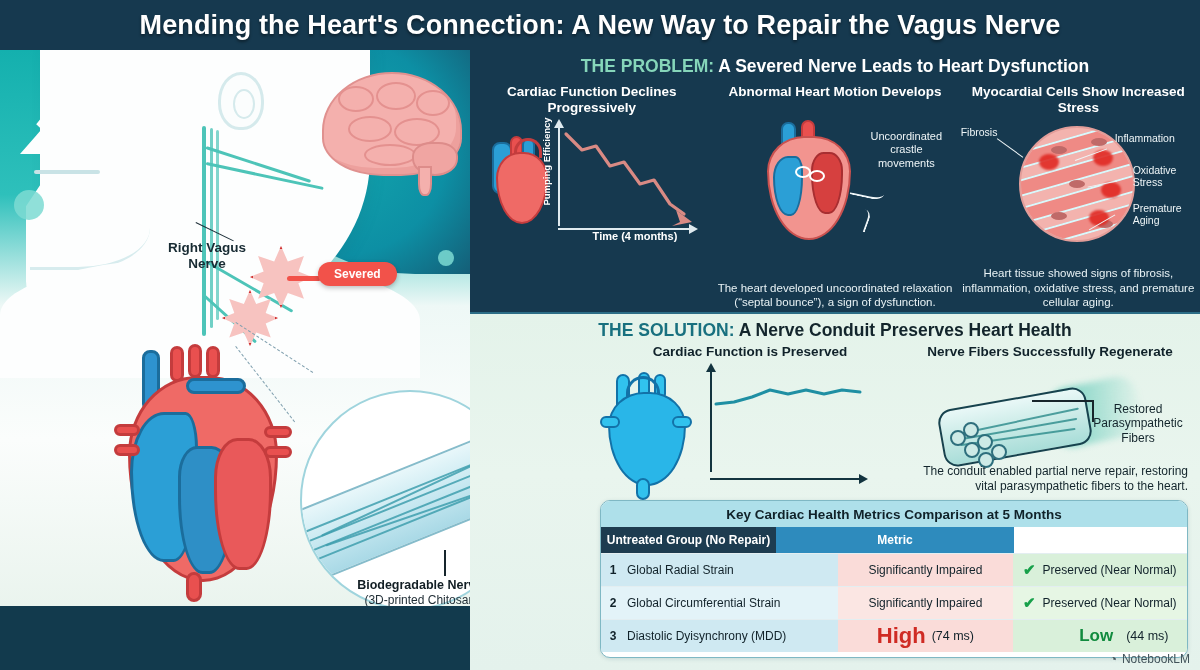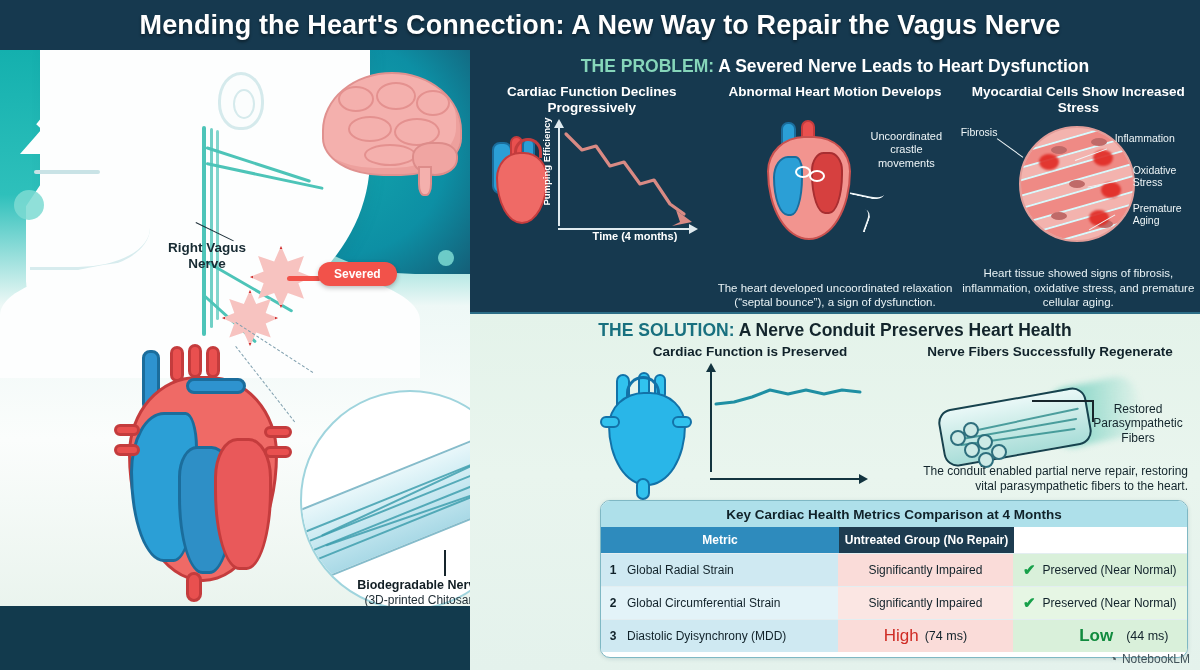--- a/index.html
+++ b/index.html
@@ -317,21 +317,21 @@
   .t-row{ display:flex; height:33px; border-top:1px solid #e3eef1; }
   .td{ display:flex; align-items:center; font-size:12px; color:#11222a; }
   .td-metric{ width:238px; background:#cfe9f2; padding-left:6px; gap:8px; }
   .t-row.alt .td-metric{ background:#e3f3f8; }
   .rownum{ font-size:12px; font-weight:bold; color:#11222a; width:12px; text-align:center; }
   .td-untreated{ width:175px; background:#fadcd9; justify-content:center; }
   .t-row.alt .td-untreated{ background:#fbe6e3; }
   .td-treated{ width:175px; background:#d9f0da; justify-content:center; gap:7px; }
   .t-row.alt .td-treated{ background:#e6f6e4; }
   .check{ color:#17a04a; font-size:15px; font-weight:bold; }
-  .big-high{ color:#cf2b24; font-size:17px; font-weight:normal; }
+  .big-high{ color:#cf2b24; font-size:22px; font-weight:bold; }
   .big-low{ color:#118b3e; font-size:17px; font-weight:bold;margin-left:48px; }
   .ms{ font-size:12.5px; color:#11222a; }
 
   .watermark{
     position:absolute; right:10px; bottom:4px;
     display:flex; align-items:center; gap:5px;
     font-size:12px; color:#42535a;
   }
   .wm-glyph{ font-size:12px; color:#42535a; }
 </style>
@@ -543,24 +543,24 @@
     <div class="nb-circ" style="left:47px;top:62px;"></div>
     <div class="nb-circ" style="left:48px;top:80px;"></div>
     <div class="nb-circ" style="left:61px;top:72px;"></div>
     <div class="nb-leader-h" style="left:102px;top:28px;width:62px;height:1.6px;"></div>
     <div class="nb-leader-h" style="left:162px;top:28px;width:1.6px;height:22px;"></div>
   </div>
   <div class="s-cap" style="left:1090px;top:402px;width:96px;text-align:center;line-height:1.2;">Restored Parasympathetic Fibers</div>
   <div class="s-cap" style="left:916px;top:456px;width:272px;text-align:right;margin-top:8px;">The conduit enabled partial nerve repair, restoring vital parasympathetic fibers to the heart.</div>
 
   <div class="table">
-    <div class="t-title">Key Cardiac Health Metrics Comparison at 4 Months</div>
+    <div class="t-title">Key Cardiac Health Metrics Comparison at 5 Months</div>
     <div class="t-head">
+      <div class="th th-untreated">Untreated Group (No Repair)</div>
       <div class="th th-metric">Metric</div>
-      <div class="th th-untreated">Untreated Group (No Repair)</div>
     </div>
 
     <div class="t-row">
       <div class="td td-metric">
         <span class="rownum">1</span>
         <span>Global Radial Strain</span>
       </div>
       <div class="td td-untreated">Significantly Impaired</div>
       <div class="td td-treated">
         <span class="check">✔</span>

